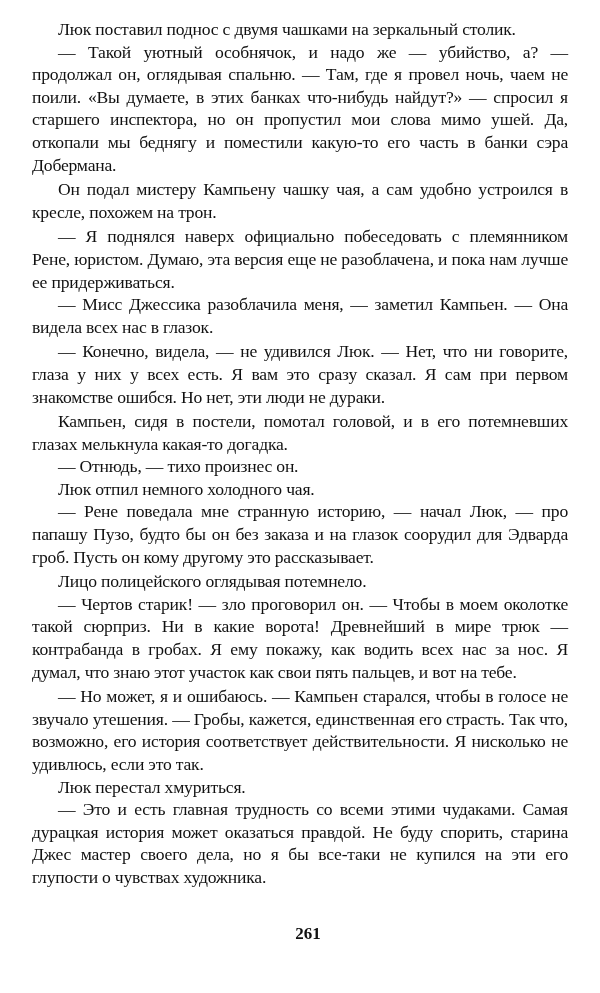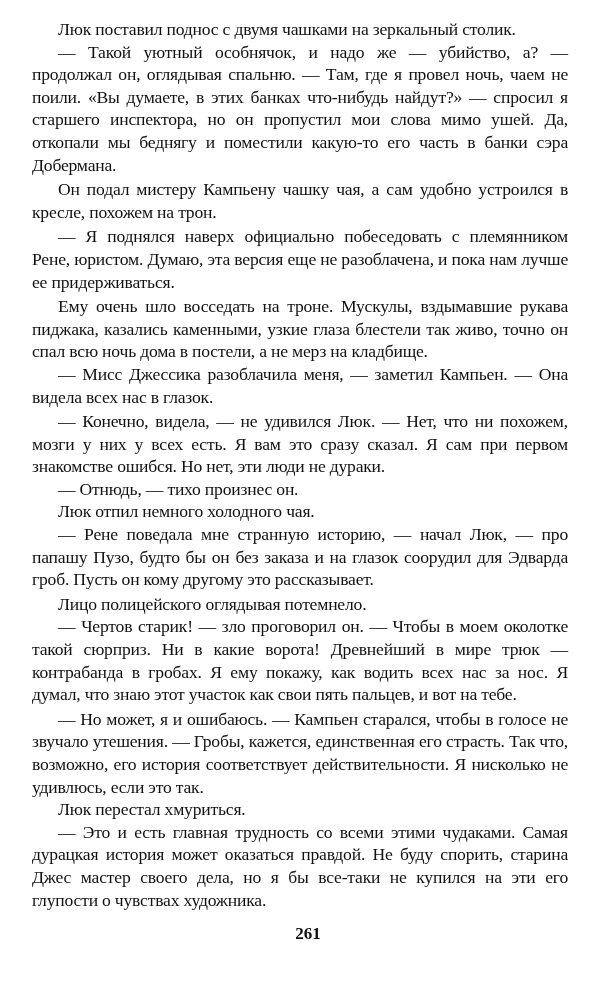--- a/index.html
+++ b/index.html
@@ -35,23 +35,23 @@
   }
 </style>
 </head>
 <body>
 
 <div class="page">
   <p class="para">Люк поставил поднос с двумя чашками на зеркальный столик.</p>
   <p class="para">— Такой уютный особнячок, и надо же — убийство, а? — продолжал он, оглядывая спальню. — Там, где я провел ночь, чаем не поили. «Вы думаете, в этих банках что-нибудь найдут?» — спросил я старшего инспектора, но он пропустил мои слова мимо ушей. Да, откопали мы беднягу и поместили какую-то его часть в банки сэра Добермана.</p>
   <p class="para gap">Он подал мистеру Кампьену чашку чая, а сам удобно устроился в кресле, похожем на трон.</p>
   <p class="para gap">— Я поднялся наверх официально побеседовать с племянником Рене, юристом. Думаю, эта версия еще не разоблачена, и пока нам лучше ее придерживаться.</p>
-  <p class="para gap">Ему очень шло восседать на троне. Мускулы, вздымавшие рукава пиджака, казались каменными, узкие глаза блестели так живо, точно он спал всю ночь дома в постели, а не мерз на кладбище.</p>
   <p class="para">— Мисс Джессика разоблачила меня, — заметил Кампьен. — Она видела всех нас в глазок.</p>
-  <p class="para gap">— Конечно, видела, — не удивился Люк. — Нет, что ни похожем, мозги у них у всех есть. Я вам это сразу сказал. Я сам при первом знакомстве ошибся. Но нет, эти люди не дураки.</p>
+  <p class="para gap">— Конечно, видела, — не удивился Люк. — Нет, что ни говорите, глаза у них у всех есть. Я вам это сразу сказал. Я сам при первом знакомстве ошибся. Но нет, эти люди не дураки.</p>
+  <p class="para gap">Кампьен, сидя в постели, помотал головой, и в его потемневших глазах мелькнула какая-то догадка.</p>
   <p class="para">— Отнюдь, — тихо произнес он.</p>
   <p class="para">Люк отпил немного холодного чая.</p>
   <p class="para">— Рене поведала мне странную историю, — начал Люк, — про папашу Пузо, будто бы он без заказа и на глазок соорудил для Эдварда гроб. Пусть он кому другому это рассказывает.</p>
   <p class="para gap">Лицо полицейского оглядывая потемнело.</p>
   <p class="para">— Чертов старик! — зло проговорил он. — Чтобы в моем околотке такой сюрприз. Ни в какие ворота! Древнейший в мире трюк — контрабанда в гробах. Я ему покажу, как водить всех нас за нос. Я думал, что знаю этот участок как свои пять пальцев, и вот на тебе.</p>
   <p class="para gap">— Но может, я и ошибаюсь. — Кампьен старался, чтобы в голосе не звучало утешения. — Гробы, кажется, единственная его страсть. Так что, возможно, его история соответствует действительности. Я нисколько не удивлюсь, если это так.</p>
   <p class="para">Люк перестал хмуриться.</p>
   <p class="para">— Это и есть главная трудность со всеми этими чудаками. Самая дурацкая история может оказаться правдой. Не буду спорить, старина Джес мастер своего дела, но я бы все-таки не купился на эти его глупости о чувствах художника.</p>
 </div>
 

